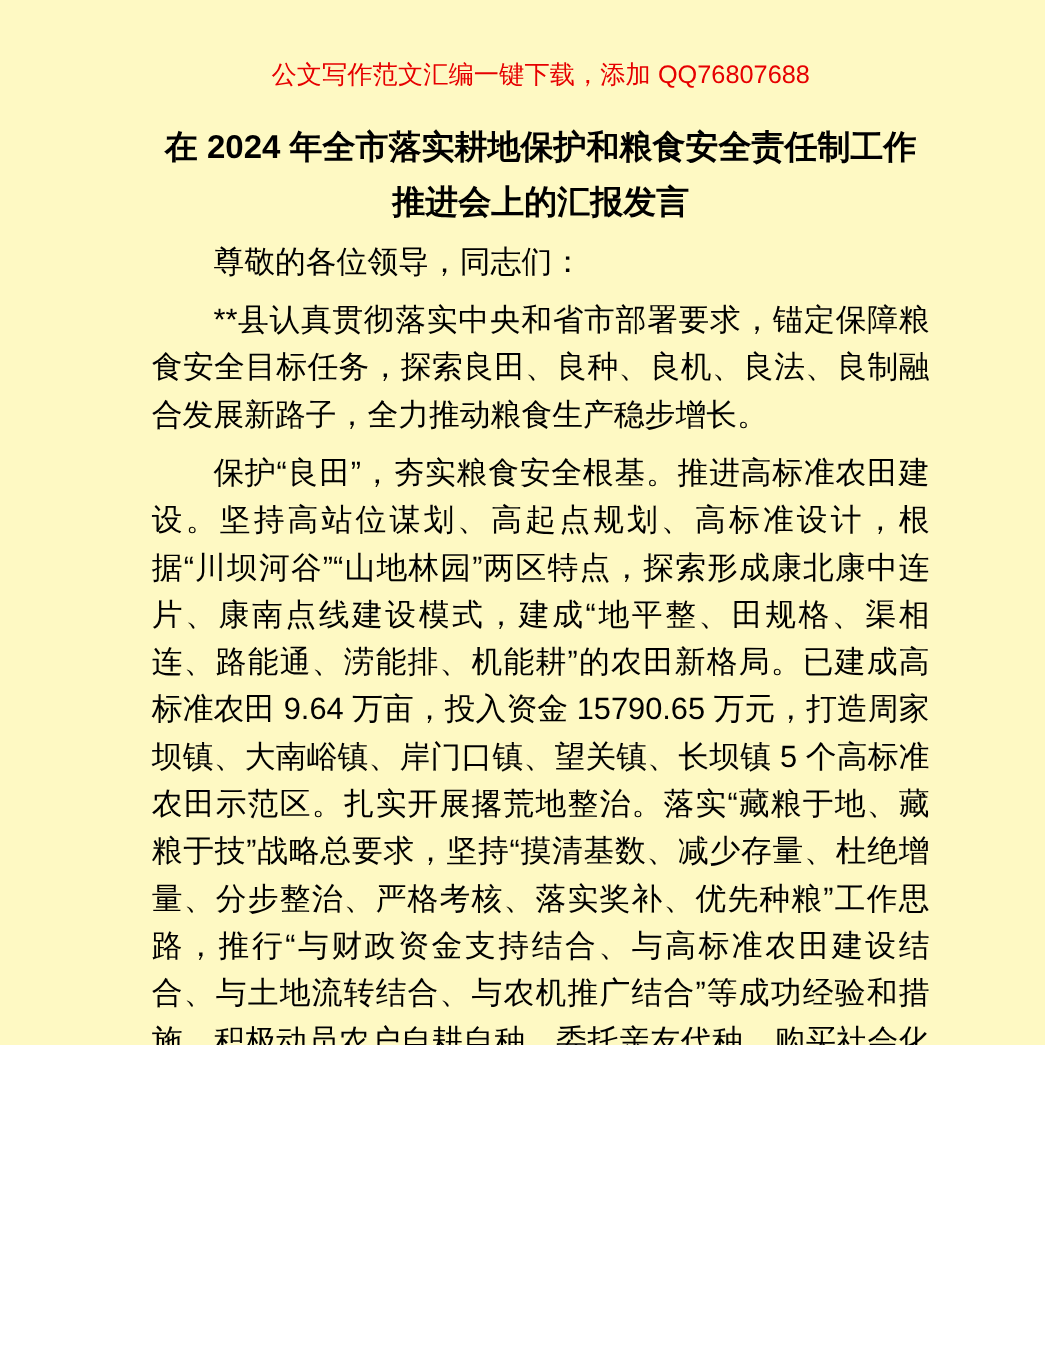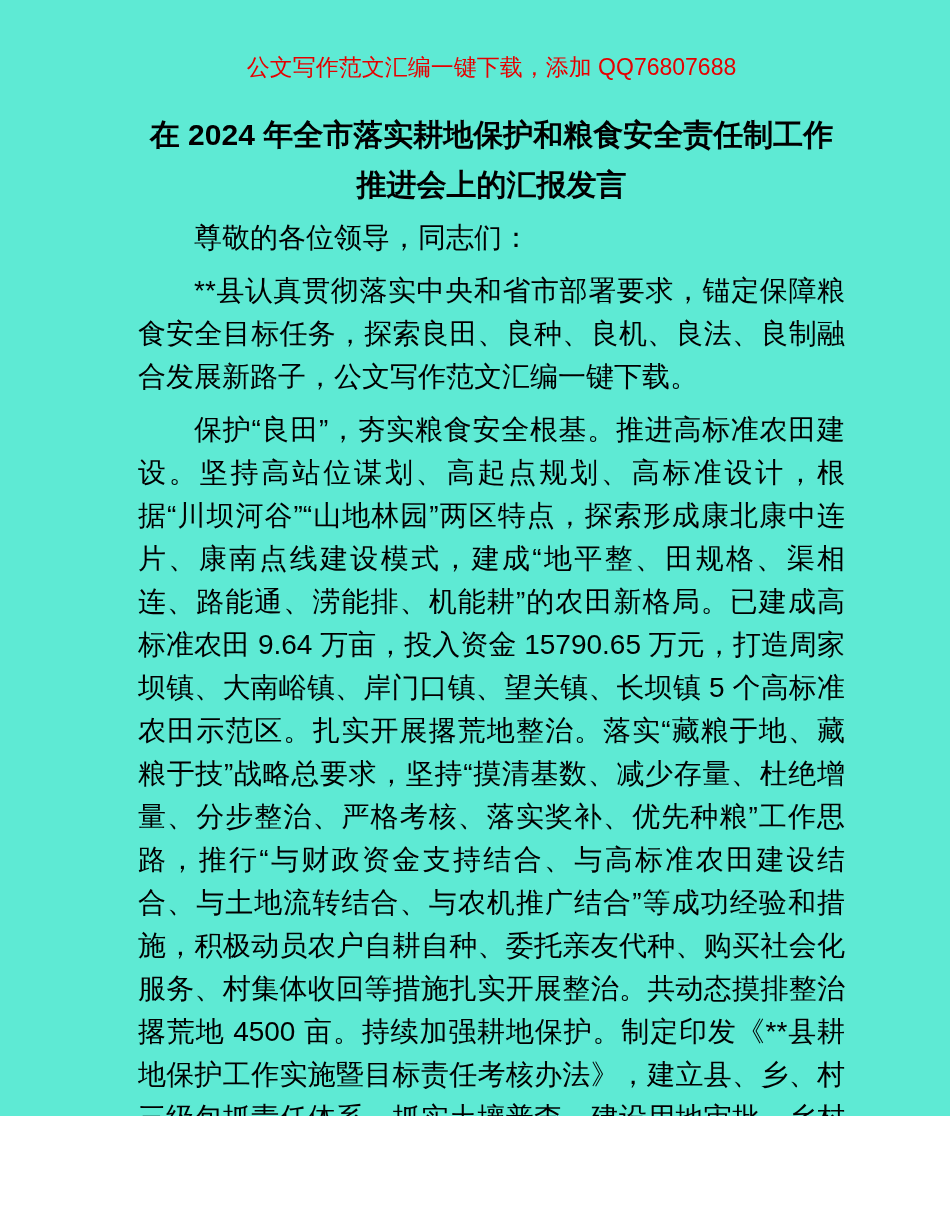--- a/index.html
+++ b/index.html
@@ -3,25 +3,25 @@
 <meta charset="utf-8">
 <style>
   html, body {
     margin: 0;
     padding: 0;
     background: #ffffff;
   }
   .page {
     position: relative;
     width: 950px;
-    height: 1116px;
+    height: 950px;
     box-sizing: border-box;
     padding: 52px 105px 0 138px;
     overflow: hidden;
-    background: #5eead4;
+    background: #fef9c3;
     color: #000000;
     font-family: "Liberation Sans", sans-serif;
   }
   .notice {
     color: #e60000;
     font-size: 23px;
     line-height: 30px;
     text-align: center;
     font-weight: 400;
     white-space: nowrap;
@@ -52,16 +52,16 @@
 </head>
 <body>
 
 <div class="page">
   <div class="notice">公文写作范文汇编一键下载，添加 QQ76807688</div>
 
   <h1 class="title">在 2024 年全市落实耕地保护和粮食安全责任制工作推进会上的汇报发言</h1>
 
   <p class="body-para greeting">尊敬的各位领导，同志们：</p>
 
-  <p class="body-para">**县认真贯彻落实中央和省市部署要求，锚定保障粮食安全目标任务，探索良田、良种、良机、良法、良制融合发展新路子，公文写作范文汇编一键下载。</p>
+  <p class="body-para">**县认真贯彻落实中央和省市部署要求，锚定保障粮食安全目标任务，探索良田、良种、良机、良法、良制融合发展新路子，全力推动粮食生产稳步增长。</p>
 
   <p class="body-para">保护“良田”，夯实粮食安全根基。推进高标准农田建设。坚持高站位谋划、高起点规划、高标准设计，根据“川坝河谷”“山地林园”两区特点，探索形成康北康中连片、康南点线建设模式，建成“地平整、田规格、渠相连、路能通、涝能排、机能耕”的农田新格局。已建成高标准农田 9.64 万亩，投入资金 15790.65 万元，打造周家坝镇、大南峪镇、岸门口镇、望关镇、长坝镇 5 个高标准农田示范区。扎实开展撂荒地整治。落实“藏粮于地、藏粮于技”战略总要求，坚持“摸清基数、减少存量、杜绝增量、分步整治、严格考核、落实奖补、优先种粮”工作思路，推行“与财政资金支持结合、与高标准农田建设结合、与土地流转结合、与农机推广结合”等成功经验和措施，积极动员农户自耕自种、委托亲友代种、购买社会化服务、村集体收回等措施扎实开展整治。共动态摸排整治撂荒地 4500 亩。持续加强耕地保护。制定印发《**县耕地保护工作实施暨目标责任考核办法》，建立县、乡、村三级包抓责任体系。抓实土壤普查、建设用地审批、乡村建设规划许</p>
 </div>
 
 </body></html>

